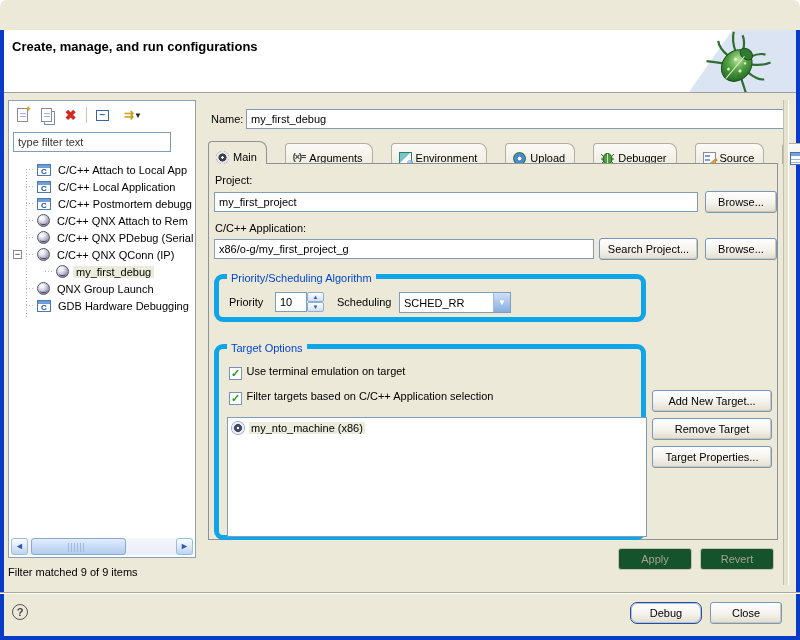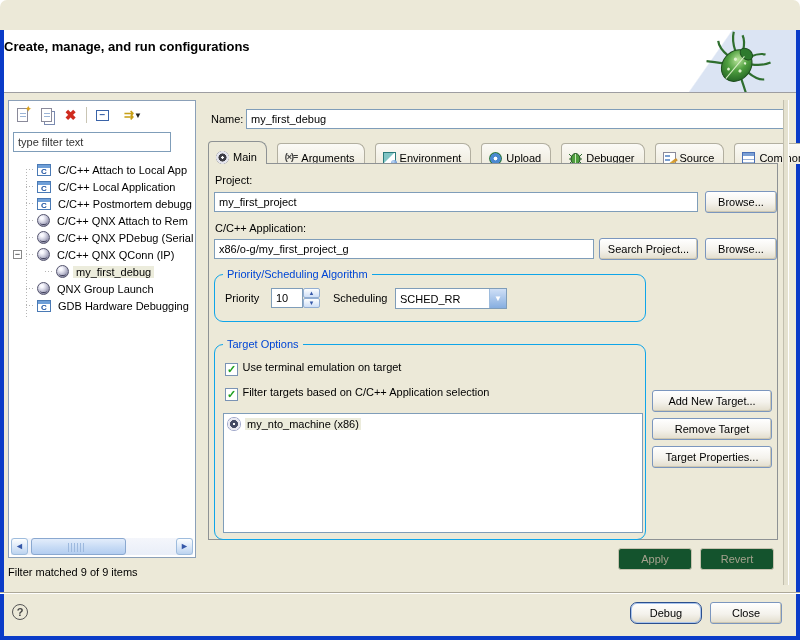--- a/index.html
+++ b/index.html
@@ -17,35 +17,35 @@
     border:1px solid #0a2f88; }
   #close-btn { margin-left:auto; width:22px; height:20px; border-radius:3px; border:1px solid #fff;
     background:linear-gradient(180deg,#f0a088 0%,#e25a40 45%,#c33a22 100%);
     color:#fff; font-weight:bold; font-size:12px; line-height:18px; text-align:center; cursor:pointer; }
   .bleft { left:0; top:30px; width:4px; height:610px; background:#0a3bc8; }
   .bright { left:796px; top:30px; width:4px; height:610px; background:#0a3bc8; }
   .bbottom { left:0; top:636px; width:800px; height:4px; background:#0a3bc8; }
 
   
   #header { left:4px; top:30px; width:792px; height:63px; background:#fff; border-bottom:1px solid #9d9da1; }
-  #header .sub { position:absolute; left:0; top:9px; font-size:13px; font-weight:bold; color:#000;text-align:center; }
+  #header .sub { position:absolute; left:8px; top:9px; font-size:13px; font-weight:bold; color:#000;text-align:center; }
   #bugzone { position:absolute; right:0; top:0; width:120px; height:62px;
     background:linear-gradient(125deg, #ffffff 34%, #dbe4f3 35%); }
 
   
   .txt { font-size:11px; color:#000; }
   input.field { border:1px solid #7f9db9; background:#fff; font-family:"Liberation Sans",sans-serif;
     font-size:11px; padding:2px 4px; height:20px; }
   .btn { font-family:"Liberation Sans",sans-serif; font-size:11px; color:#000; text-align:center;
     border:1px solid #7b96be; border-radius:3px; height:22px;
     background:linear-gradient(180deg,#ffffff 0%,#f4f2ec 55%,#e2ddcc 100%);
     box-shadow:inset -1px -1px 0 #cdc7b2; cursor:pointer; line-height:20px; }
   .btn.focused { border-color:#2b4f8e; box-shadow:inset 0 0 0 1px #a9c4ec, inset -1px -1px 0 #cdc7b2;border-radius:7px; }
   .btn.disabled { color:#a6a28e; border-color:#c6c2ae; background:#14532d; box-shadow:none; cursor:default; }
-  .grp { border:1px solid #0ea5e9; border-radius:9px;text-decoration:underline; }
+  .grp { border:5px solid #0ea5e9; border-radius:9px;text-decoration:underline; }
   .grp-title { position:absolute; top:-7px; left:8px; background:#ece9d8; padding:0 4px;
     font-size:11px; color:#0046d5; }
   .chk { display:inline-block; width:13px; height:13px; border:1px solid #7a93b4; background:#fff;
     color:#21a121; font-weight:bold; font-size:11px; line-height:11px; text-align:center; vertical-align:-2px; }
 
   
   #lpanel { left:8px; top:100px; width:188px; height:458px; background:#fff; border:1px solid #8ba0b8; }
   #ltoolbar { position:absolute; left:0; top:0; width:100%; height:28px; display:flex; align-items:center; padding-left:5px; gap:7px; }
   .tbi { width:17px; height:16px; display:inline-flex; align-items:center; justify-content:center; cursor:pointer; }
   .sheet { position:relative; width:11px; height:14px; background:#fff; border:1px solid #8a8a9a; }
@@ -93,21 +93,21 @@
     background:repeating-linear-gradient(90deg,#9db9de 0 1px, transparent 1px 3px); }
   #lstatus { left:8px; top:566px; font-size:11px; color:#000; }
 
   
   #name-label { left:211px; top:113px; }
   #name-input { left:246px; top:109px; width:538px; }
   
   #tabs { left:208px; top:141px; width:570px; height:23px; display:flex; align-items:flex-end; }
   .tab { position:relative; display:flex; align-items:center; gap:4px; font-size:11px; height:21px;
     padding:8px 9px 0 7px; border:1px solid #b2afa0; border-bottom:none; border-radius:4px 8px 0 0;
-    background:linear-gradient(180deg,#fbfaf6,#efecdf); margin-right:10px; cursor:pointer; white-space:nowrap; }
+    background:linear-gradient(180deg,#fbfaf6,#efecdf); margin-right:18px; cursor:pointer; white-space:nowrap; }
   .tab.active { height:23px; background:#ece9d8; border-color:#8e9294; z-index:2; }
   .ti { width:13px; height:13px; display:inline-block; flex:none; position:relative; }
   .ti-target { border-radius:50%;
     background:radial-gradient(circle at 50% 50%, #fff 0 12%, #3c3c44 16% 42%, #e4e4ec 46% 66%, #7c8098 70% 100%); }
   .ti-args { width:auto; font-size:9px; font-weight:bold; color:#3a3a3a; letter-spacing:-1px; }
   .ti-env { border:1px solid #2a7a7a; background:linear-gradient(135deg,#7fc4c4 0 45%, #fff 46%); }
   .ti-env::after { content:""; position:absolute; right:-2px; bottom:-2px; width:6px; height:6px;
     border-radius:50%; background:radial-gradient(circle at 35% 30%,#bcd8f5,#3a6fc0); }
   .ti-upload { border-radius:50%;
     background:radial-gradient(circle at 50% 50%, #fff 0 18%, #4a88cf 24% 55%, #2f7a46 60% 100%); }

